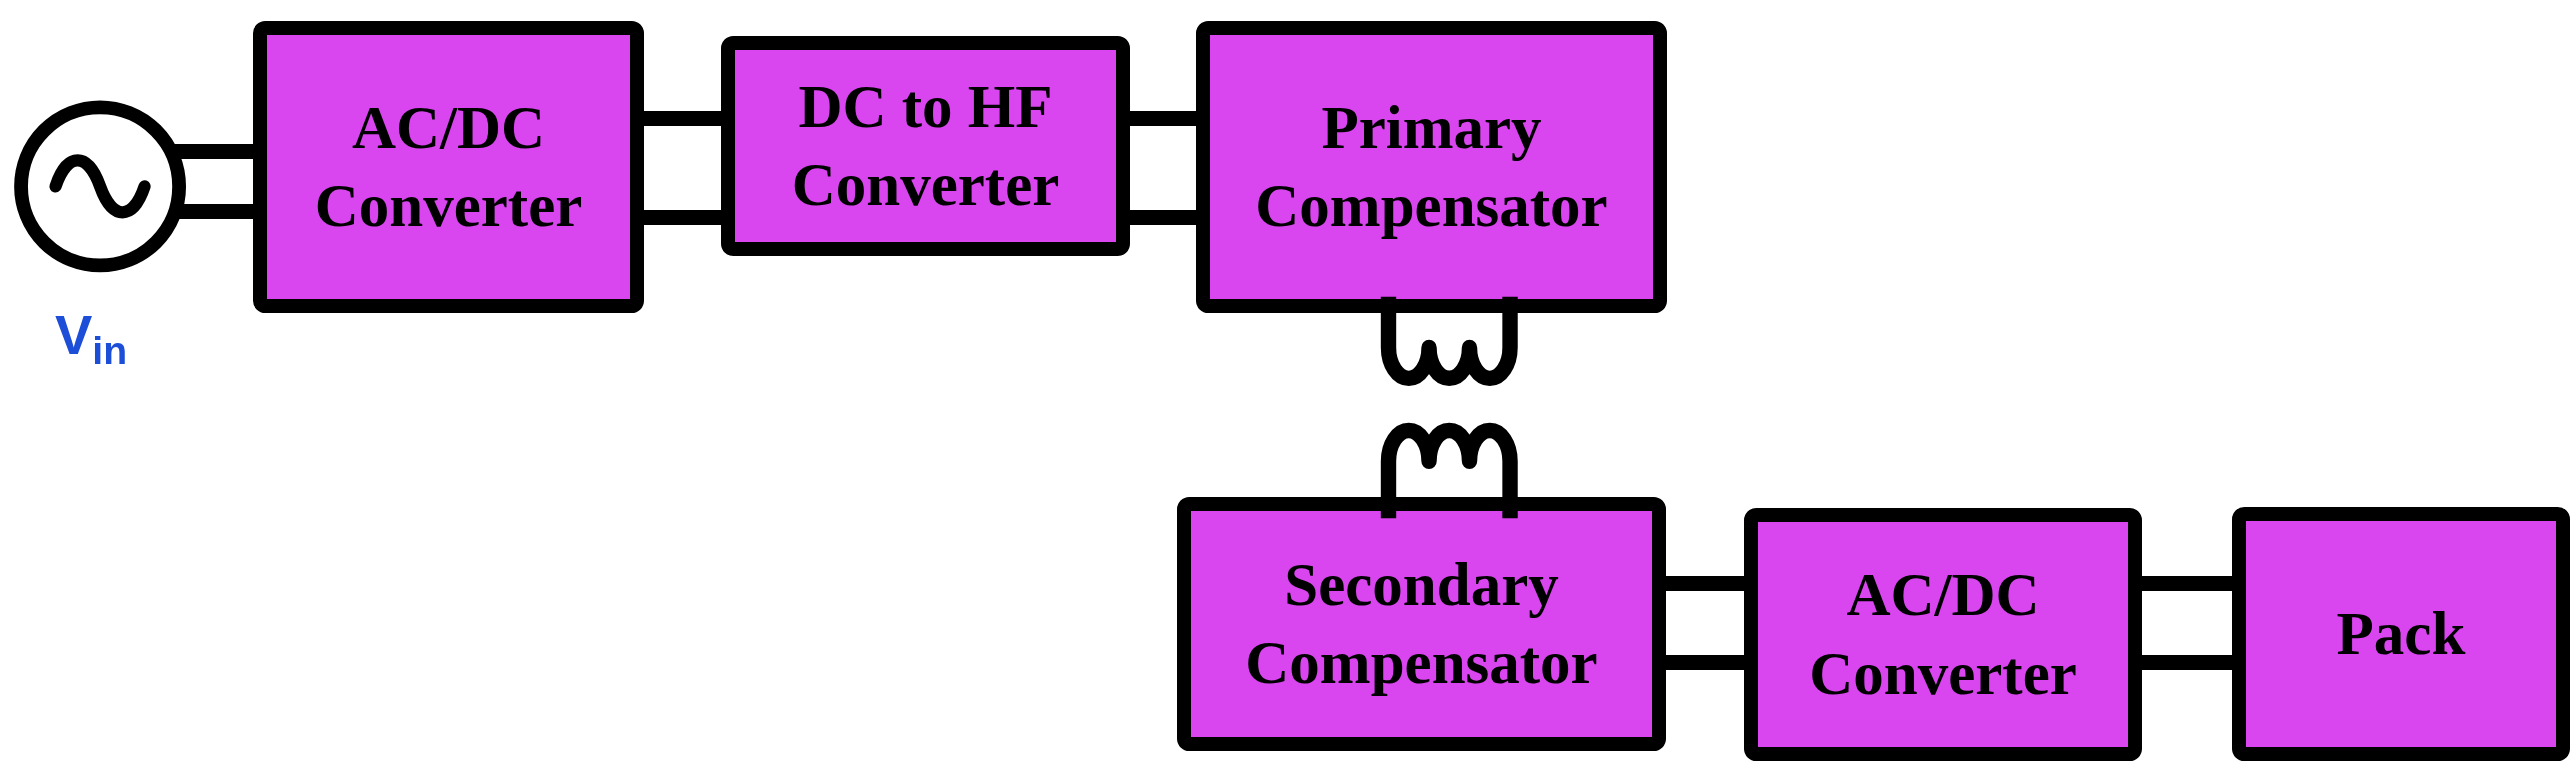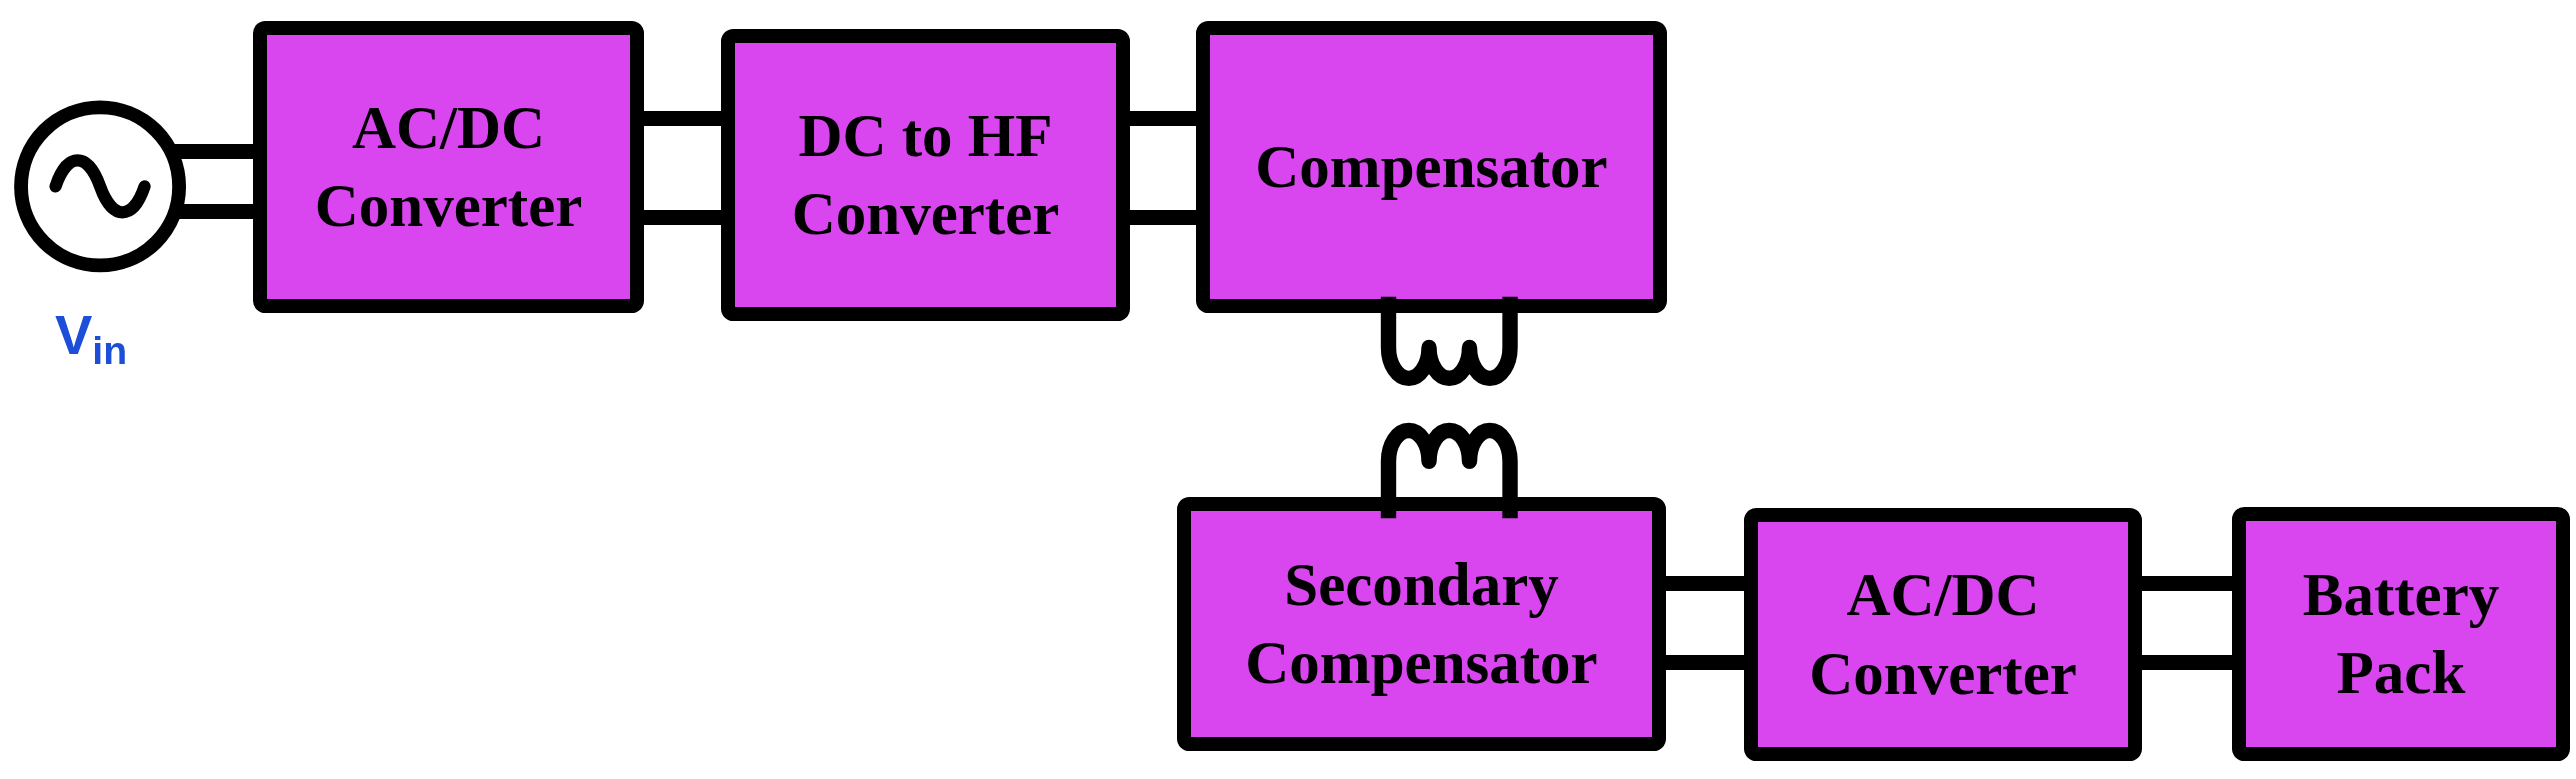--- a/index.html
+++ b/index.html
@@ -22,21 +22,21 @@
     justify-content: center;
     text-align: center;
     font-family: "Liberation Serif", serif;
     font-weight: bold;
     font-size: 61px;
     line-height: 1.28;
     color: #000000;
     white-space: nowrap;
   }
   .b1 { left: 253px;  top: 21px;  width: 391px; height: 292px; }
-  .b2 { left: 721px;  top: 29px;  width: 409px; height: 292px; }
+  .b2 { left: 721px;  top: 36px;  width: 409px; height: 220px; }
   .b3 { left: 1196px; top: 21px;  width: 471px; height: 292px; }
   .b4 { left: 1177px; top: 497px; width: 489px; height: 254px; align-items: center; }
   .b5 { left: 1744px; top: 508px; width: 398px; height: 253px; }
   .b6 { left: 2232px; top: 507px; width: 338px; height: 254px; }
 
   .wire { position: absolute; height: 14.6px; background: #000000; }
   .w1  { left: 174px;  top: 144px; width: 92px; }
   .w2  { left: 174px;  top: 204px; width: 92px; }
   .w3  { left: 636px;  top: 111px; width: 94px; }
   .w4  { left: 636px;  top: 210px; width: 94px; }
@@ -98,35 +98,35 @@
     <span>AC/DC</span>
     <span>Converter</span>
   </div>
 
   <div class="block b2">
     <span>DC to HF</span>
     <span>Converter</span>
   </div>
 
   <div class="block b3">
+    <span>Primary</span>
     <span>Compensator</span>
   </div>
 
   <div class="block b4">
     <span>Secondary</span>
     <span>Compensator</span>
   </div>
 
   <div class="block b5">
     <span>AC/DC</span>
     <span>Converter</span>
   </div>
 
   <div class="block b6">
-    <span>Battery</span>
     <span>Pack</span>
   </div>
 
   <svg class="svg-abs coil-primary" viewBox="1770 385 230 130" xmlns="http://www.w3.org/2000/svg">
     <path d="M 1807 386 L 1807 452
              A 26.3 40 0 0 0 1859.7 452
              A 26.3 40 0 0 0 1912.3 452
              A 26.3 40 0 0 0 1965 452
              L 1965 386" fill="none" stroke="#000000" stroke-width="20" stroke-linejoin="round"></path>
   </svg>

